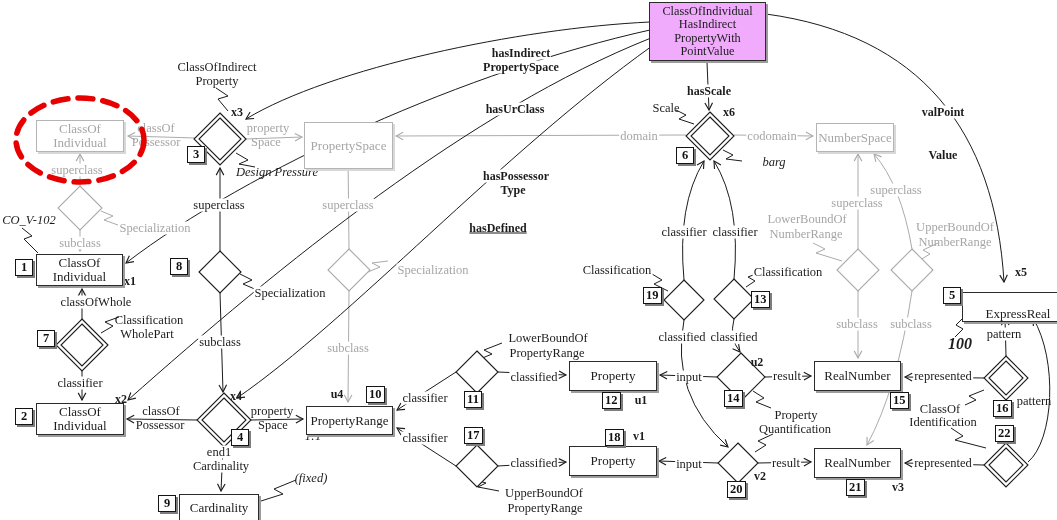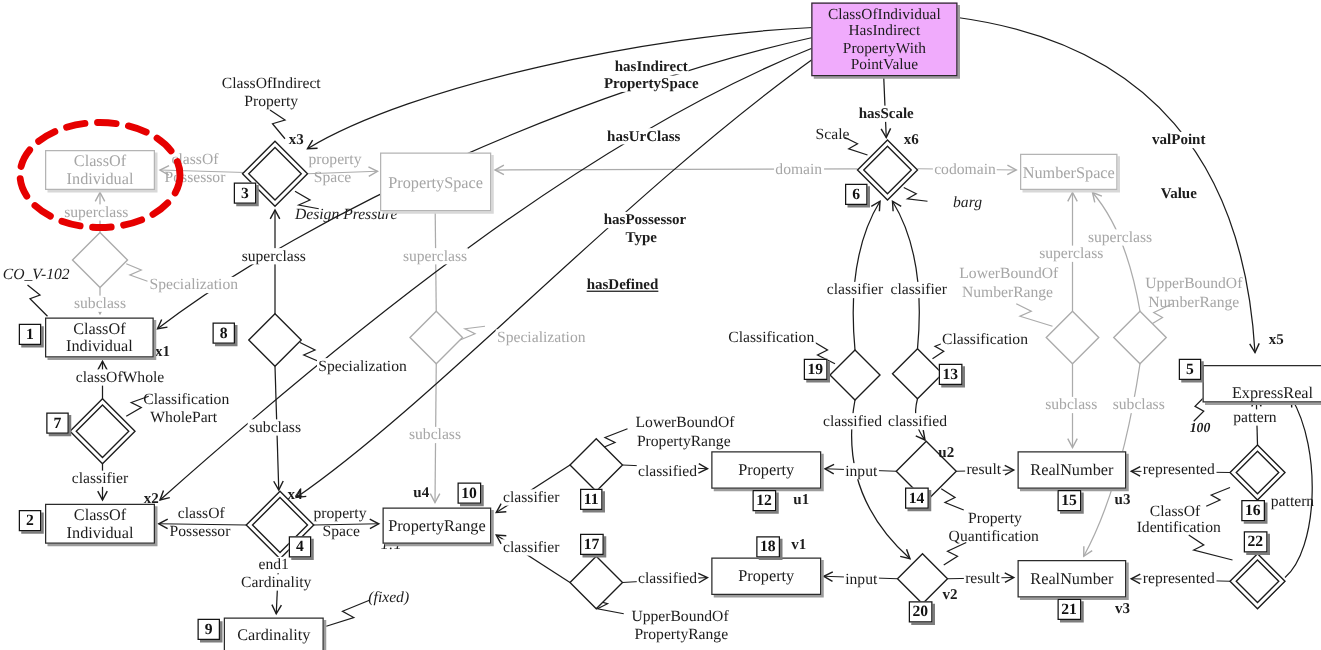--- a/index.html
+++ b/index.html
@@ -4,21 +4,21 @@
 <style>
   html,body{margin:0;padding:0;background:#fff;}
   .stage{position:relative;width:1057px;height:520px;background:#fff;overflow:hidden;
          font-family:"Liberation Serif","DejaVu Serif",serif;}
   svg.layer{position:absolute;left:0;top:0;pointer-events:none;}
   .lbl{position:absolute;transform:translate(-50%,-50%);font-size:12.5px;line-height:13px;
        color:#1c1c1c;white-space:nowrap;padding:0 1px;}
   .lbl.g{color:#a6a6a6;}
   .lbl.b{font-weight:bold;font-size:12px;}
   .lbl.i{font-style:italic;}
-  .lbl.bi{font-weight:bold;font-style:italic;font-size:11px;}
+  .lbl.bi{font-weight:bold;font-style:italic;font-size:16px;}
   .lbl.wbg{background:#fff;}
   .node{position:absolute;background:#fff;border:1px solid #2b2b2b;box-shadow:2px 2px 0 #9c9c9c;
         display:flex;flex-direction:column;align-items:center;justify-content:center;
         font-size:13px;line-height:14px;color:#1c1c1c;text-align:center;box-sizing:border-box;}
   .node.gray{border-color:#b4b4b4;color:#a6a6a6;box-shadow:2px 2px 0 #d8d8d8;}
   .node.filled{background:#f0abfc;font-size:12.3px;line-height:13.5px;border-width:1.4px;}
   .badge{position:absolute;background:#fff;border:1.5px solid #141414;min-width:12px;height:15px;
          padding:0 2px;font-weight:bold;font-size:12.5px;line-height:15px;text-align:center;
          box-shadow:2px 2px 0 #7d7d7d;color:#111;}
 </style>
@@ -271,21 +271,21 @@
       <div class="badge" style="left: 943px; top: 287px;">5</div>
       <div class="badge" style="left: 676px; top: 147px;">6</div>
       <div class="badge" style="left: 37px; top: 330px;">7</div>
       <div class="badge" style="left: 170px; top: 258px;">8</div>
       <div class="badge" style="left: 158px; top: 495px;">9</div>
       <div class="badge" style="left: 366px; top: 386px;">10</div>
       <div class="badge" style="left: 464px; top: 391px;">11</div>
       <div class="badge" style="left: 602px; top: 392px;">12</div>
       <div class="badge" style="left: 751px; top: 291px;">13</div>
       <div class="badge" style="left: 724px; top: 390px;">14</div>
-      <div class="badge" style="left: 846px; top: 392px;">15</div>
+      <div class="badge" style="left: 890px; top: 392px;">15</div>
       <div class="badge" style="left: 993px; top: 400px;">16</div>
       <div class="badge" style="left: 464px; top: 427px;">17</div>
       <div class="badge" style="left: 605px; top: 429px;">18</div>
       <div class="badge" style="left: 643px; top: 287px;">19</div>
       <div class="badge" style="left: 727px; top: 481px;">20</div>
       <div class="badge" style="left: 846px; top: 479px;">21</div>
       <div class="badge" style="left: 995px; top: 425px;">22</div>
     </div>
 
   <svg class="layer" width="1057" height="520" viewBox="0 0 1057 520">

